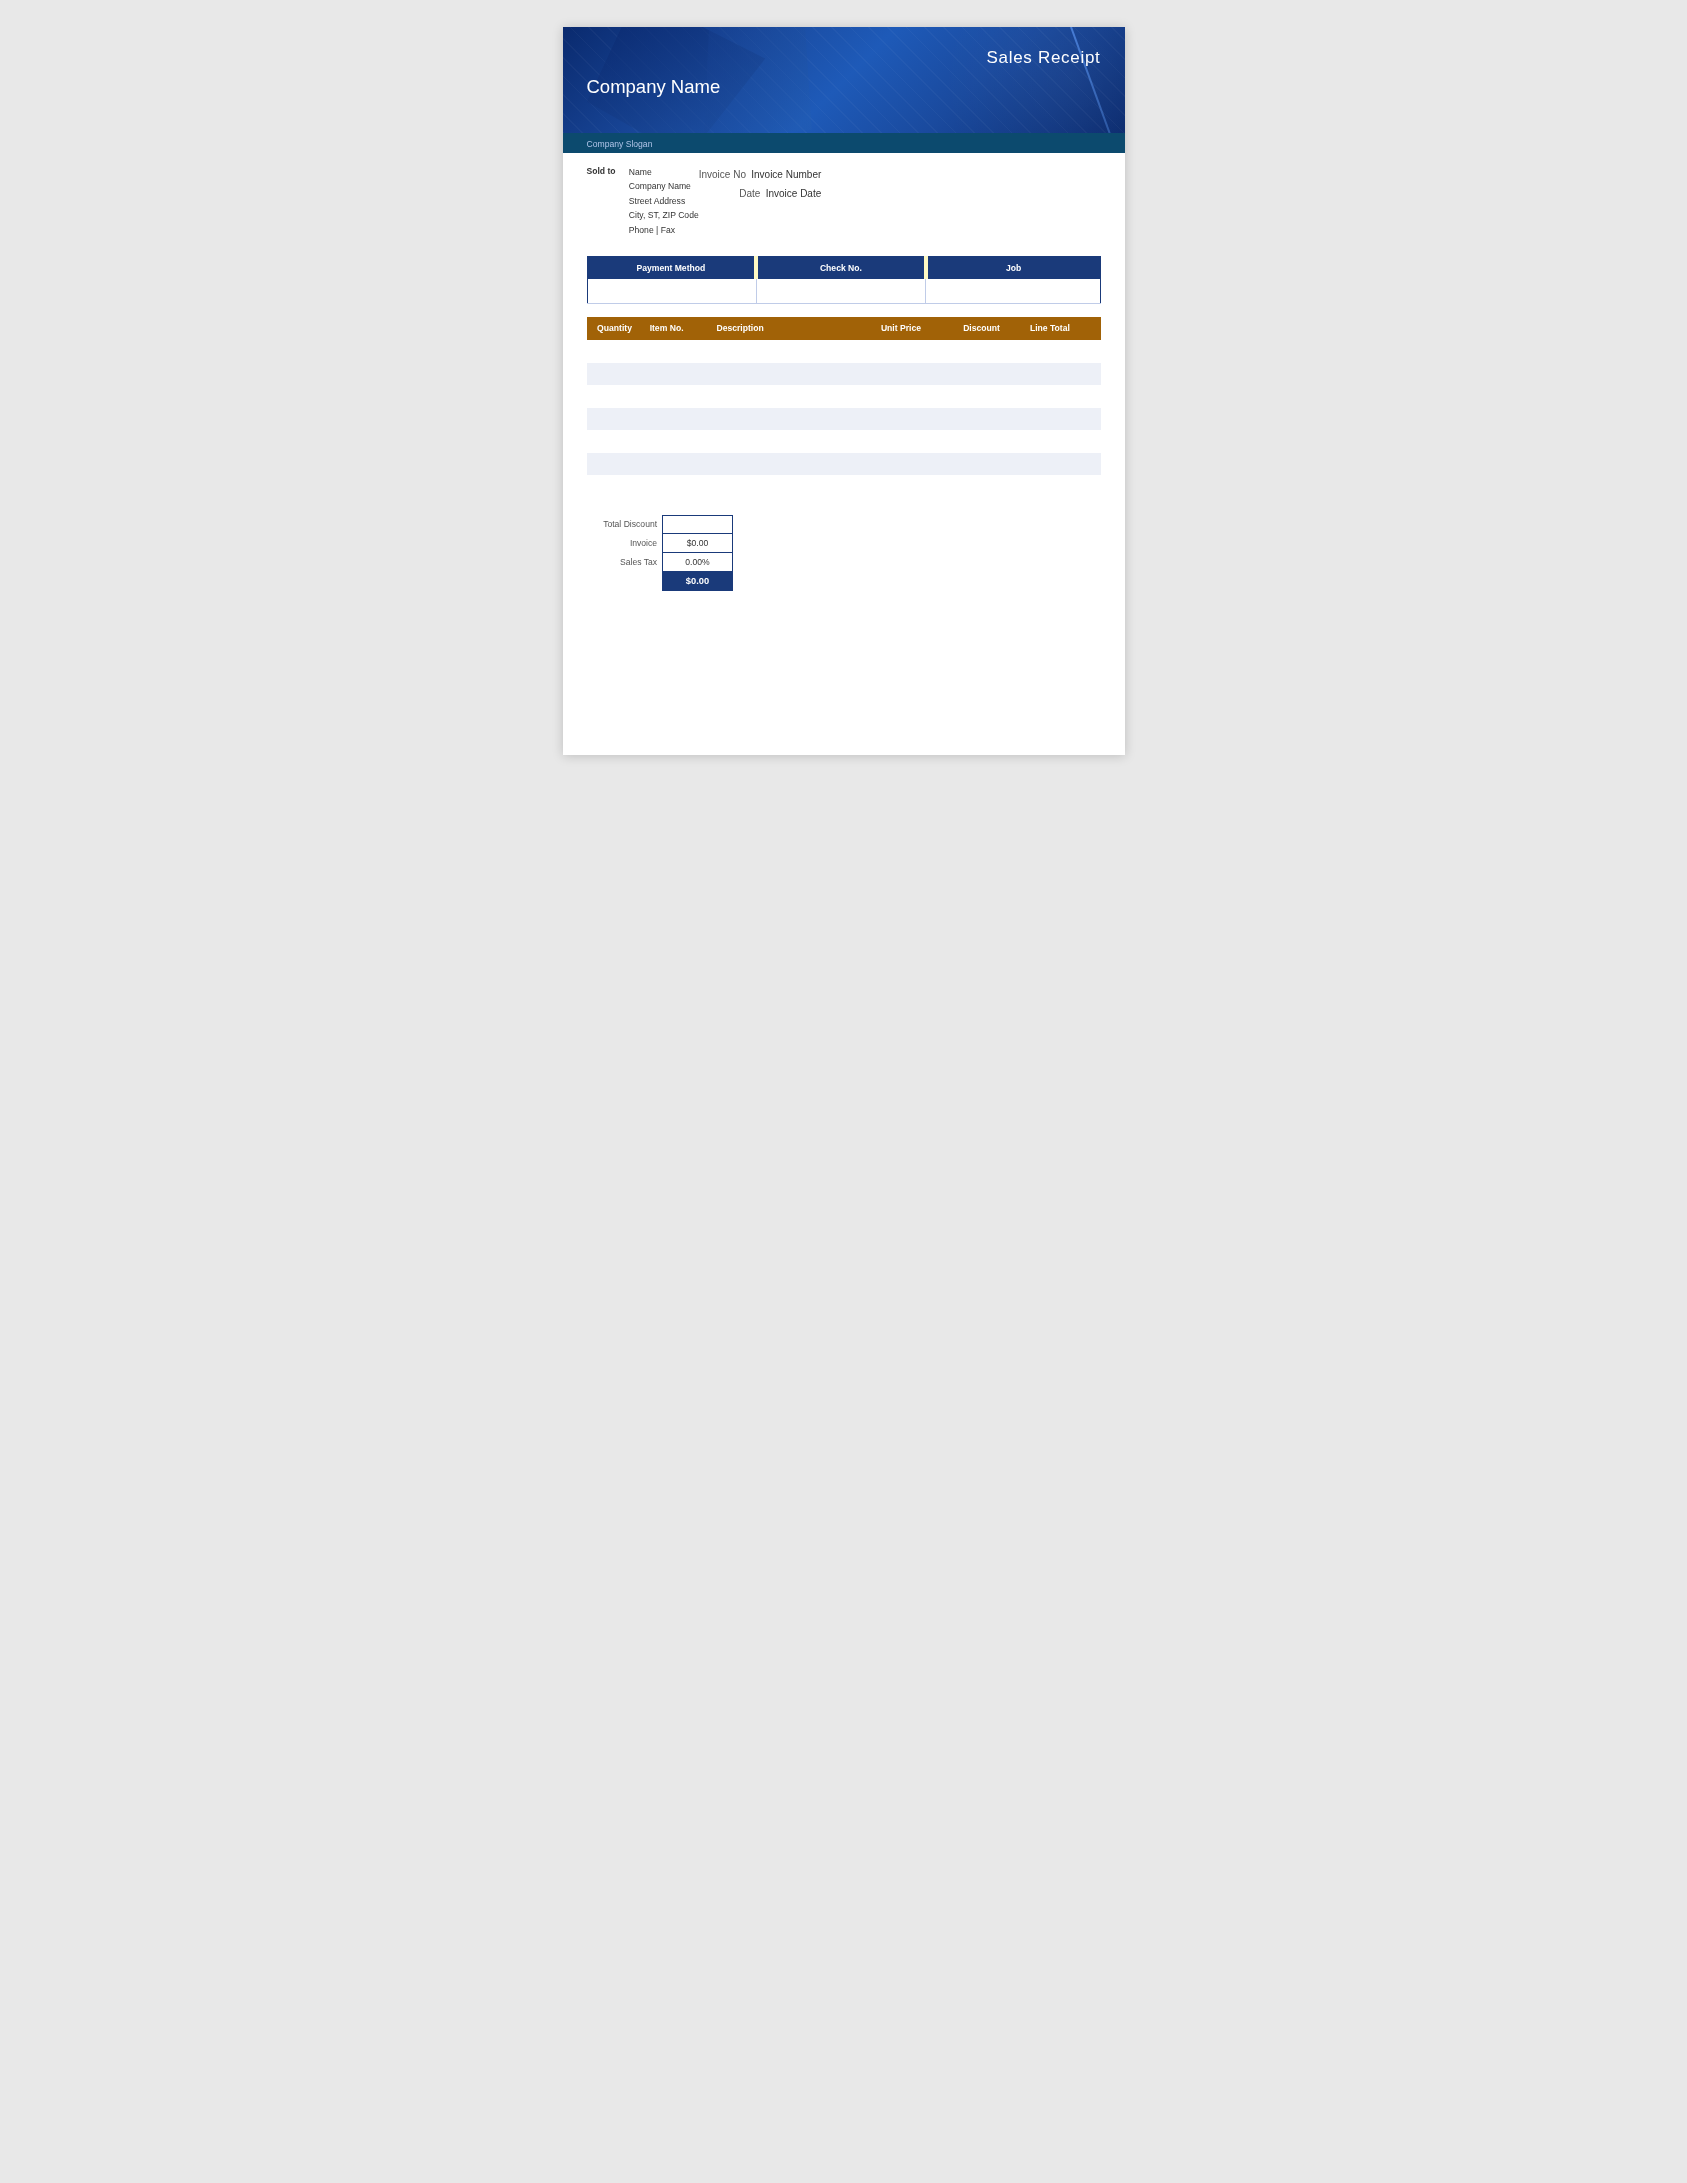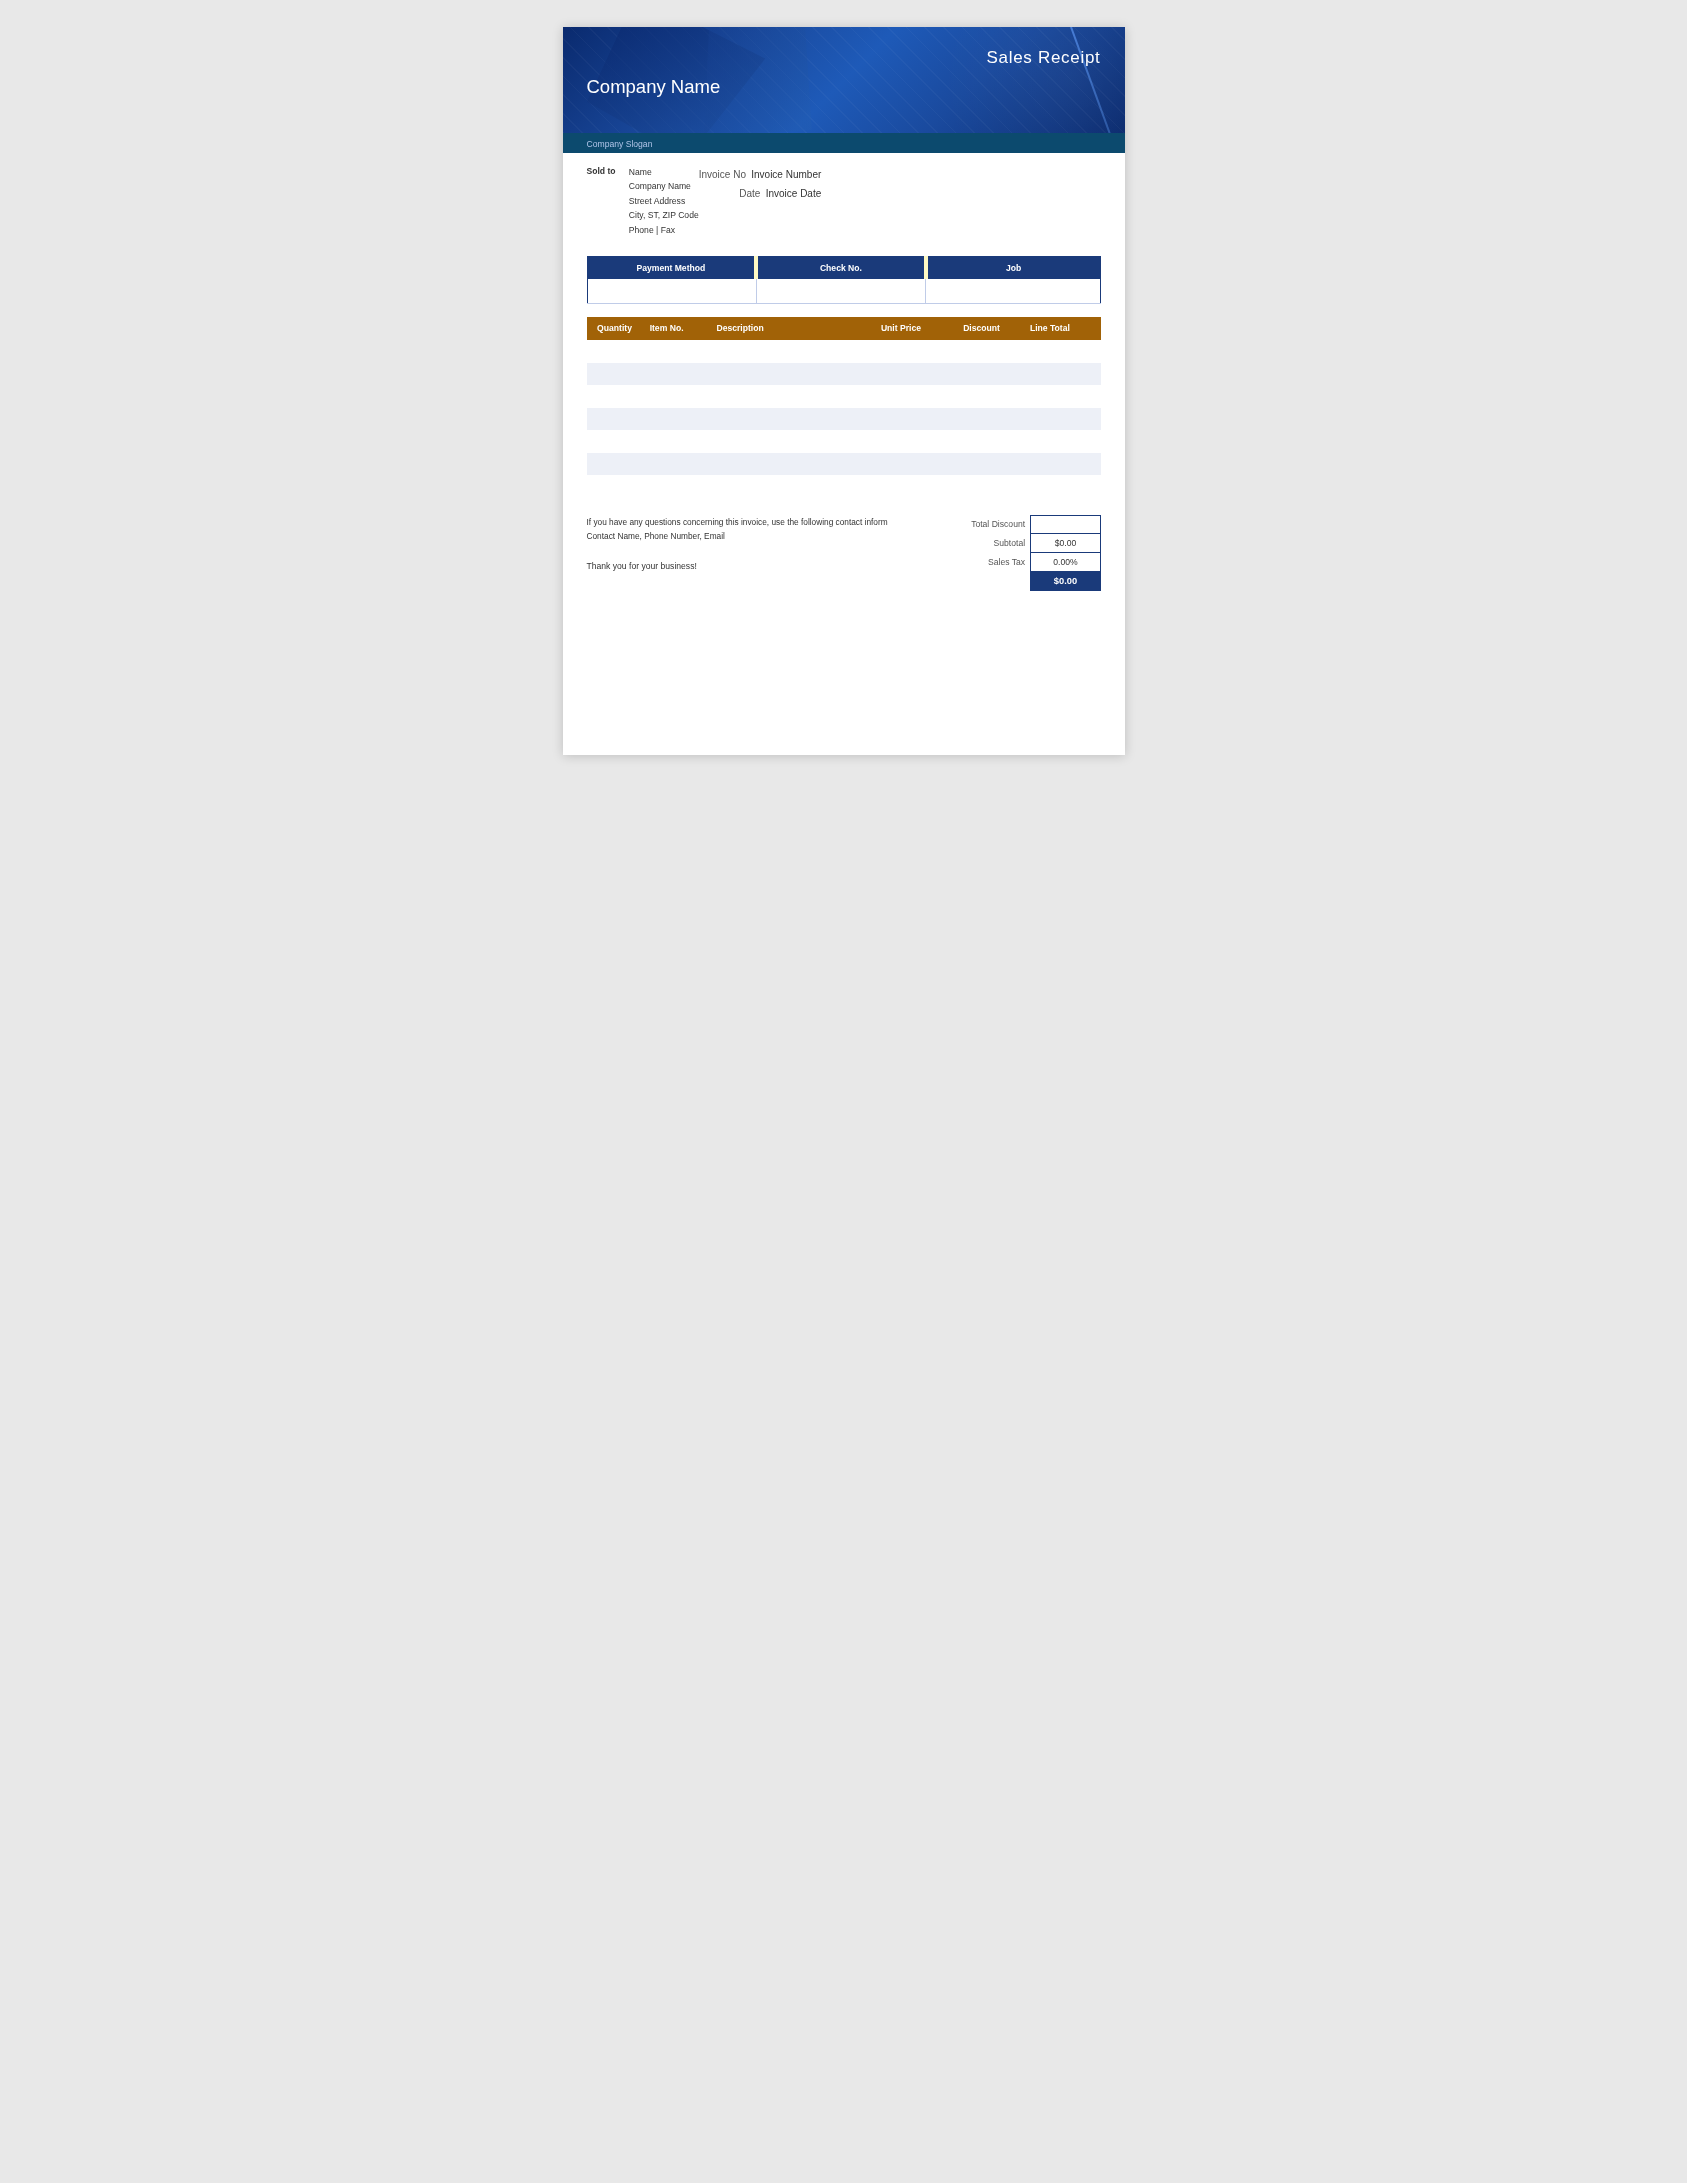--- a/index.html
+++ b/index.html
@@ -400,34 +400,29 @@
             <td></td>
             <td></td>
             <td></td>
             <td></td>
           </tr>
         </tbody>
     </table>
   </div>
 
   <div class="totals-area">
-    <div class="notes-area">
-      <div>If you have any questions concerning this invoice, use the following contact inform</div>
-      <div>Contact Name, Phone Number, Email</div>
-      <div class="thankyou">Thank you for your business!</div>
-    </div>
     <div style="padding-top:5.3px;">
       <table class="totals-table">
         <tbody>
             <tr class="total-discount">
           <td>Total Discount</td>
           <td></td>
         </tr>
         <tr>
-          <td>Subtotal</td>
+          <td>Invoice</td>
           <td>$0.00</td>
         </tr>
         <tr>
           <td>Sales Tax</td>
           <td>0.00%</td>
         </tr>
         <tr class="total-row">
           <td>Total</td>
           <td>$0.00</td>
         </tr>

